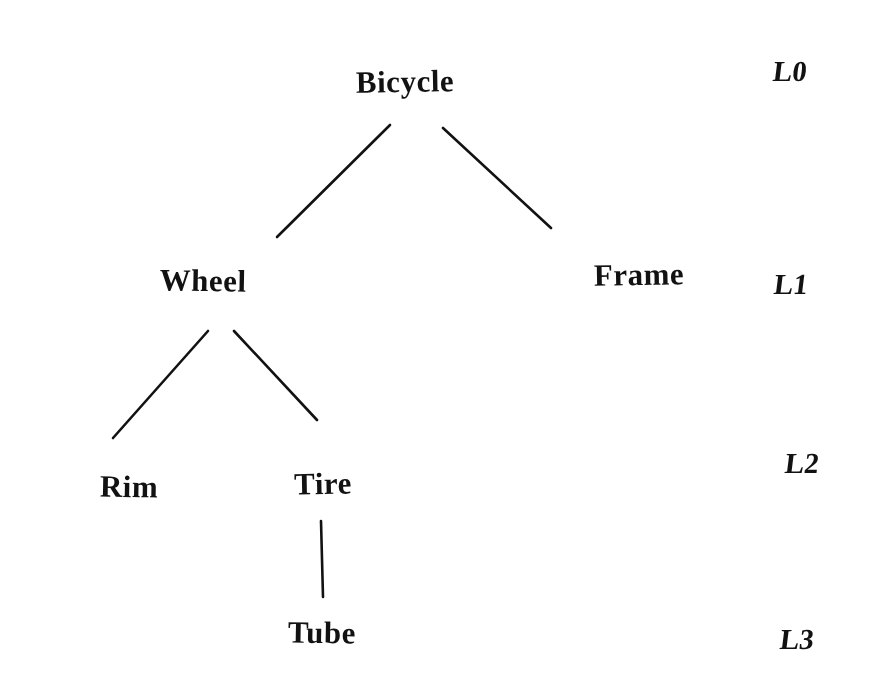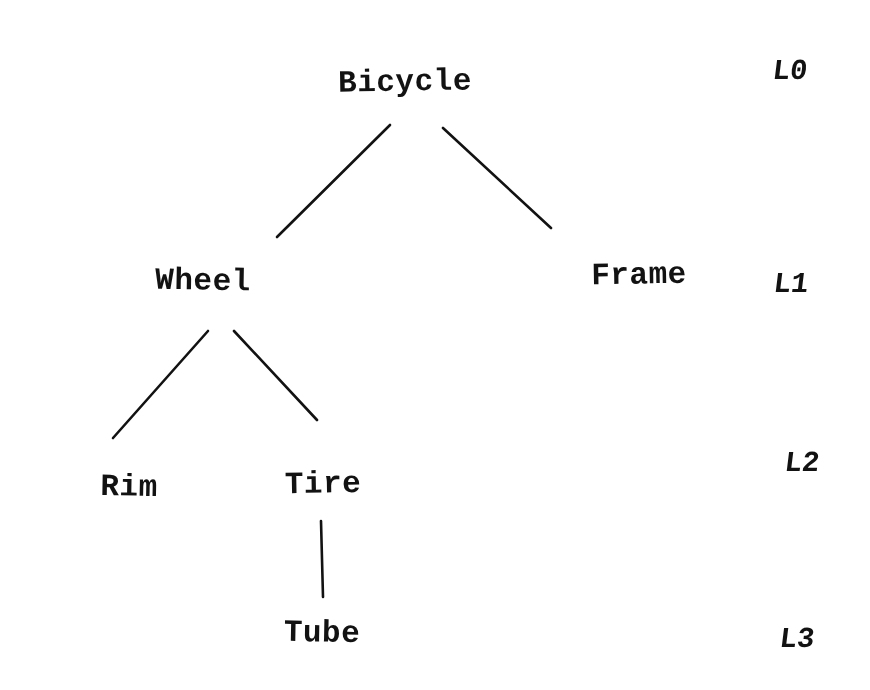--- a/index.html
+++ b/index.html
@@ -6,21 +6,21 @@
     margin: 0;
     padding: 0;
     background: #ffffff;
   }
   .canvas {
     position: relative;
     width: 870px;
     height: 690px;
     background: #ffffff;
     overflow: hidden;
-    font-family: Liberation Mono, monospace;
+    font-family: Liberation Serif, serif;
   }
   .edge-layer {
     position: absolute;
     left: 0;
     top: 0;
     width: 870px;
     height: 690px;
   }
   .node {
     position: absolute;

